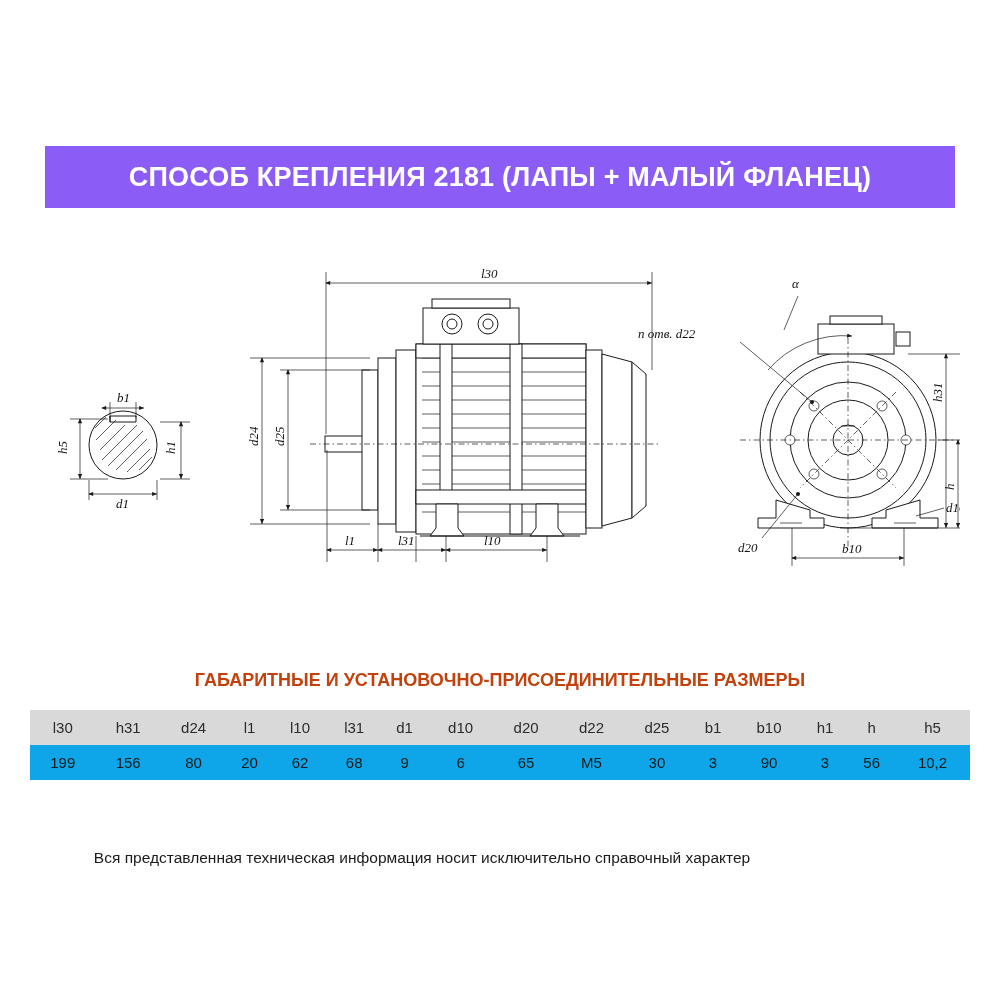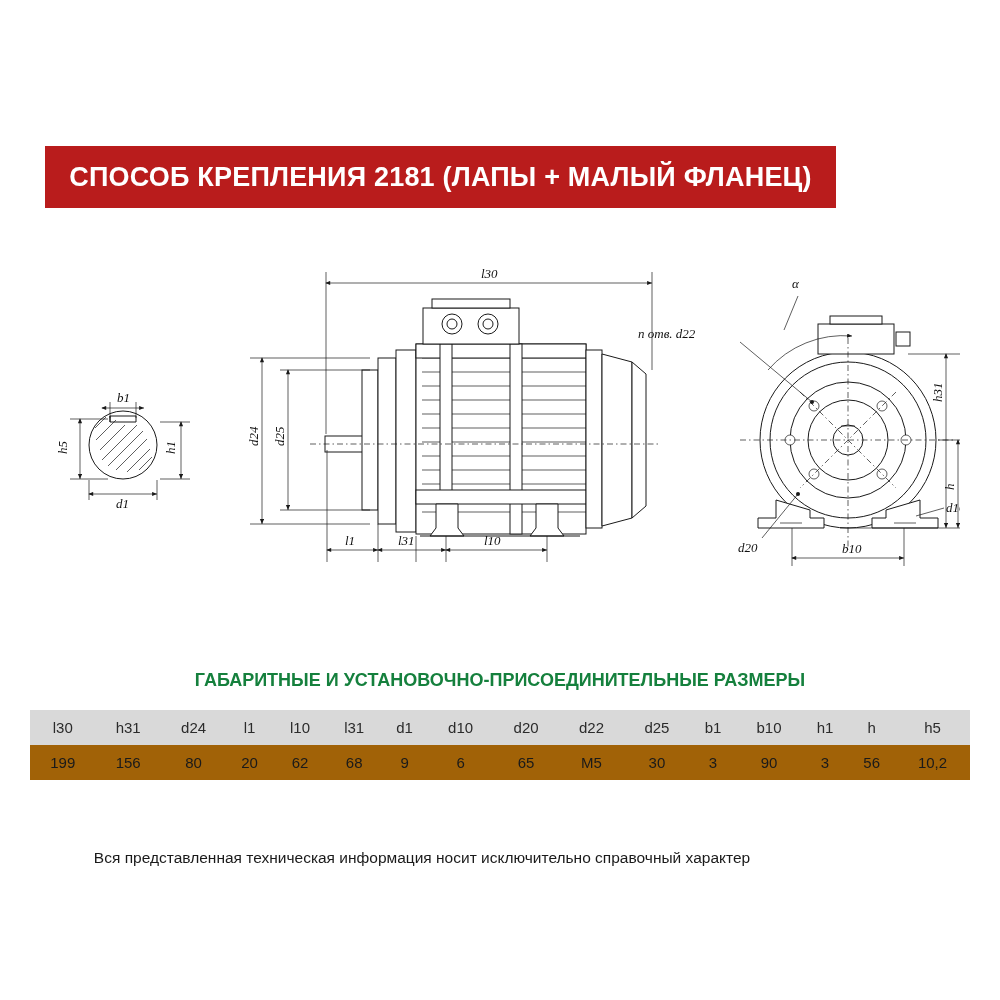--- a/index.html
+++ b/index.html
@@ -19,23 +19,23 @@
     width: 1000px;
     height: 1000px;
     box-sizing: border-box;
   }
 
   
   .banner {
     position: absolute;
     left: 45px;
     top: 146px;
-    width: 791px;
+    width: 910px;
     height: 62px;
-    background: #b91c1c;
+    background: #8b5cf6;
     display: flex;
     align-items: center;
     justify-content: center;
   }
   .banner-title {
     color: #ffffff;
     font-size: 27px;
     font-weight: bold;
     letter-spacing: 0.2px;
     white-space: nowrap;
@@ -55,42 +55,42 @@
 
   
   .table-title {
     position: absolute;
     left: 0;
     top: 670px;
     width: 1000px;
     text-align: center;
     font-size: 18px;
     font-weight: bold;
-    color: #15803d;
+    color: #c2410c;
   }
   .dim-table {
     position: absolute;
     left: 30px;
     top: 710px;
     width: 940px;
     border-collapse: collapse;
     font-size: 15px;
   }
   .dim-table thead tr {
     background: #d9d9d9;
   }
   .dim-table th {
     font-weight: normal;
     color: #2b2b2b;
     padding: 9px 2px;
     text-align: center;
     border: none;
   }
   .dim-table tbody tr {
-    background: #a16207;
+    background: #0ea5e9;
   }
   .dim-table td {
     padding: 9px 2px;
     text-align: center;
     color: #1a1a1a;
     border: none;
   }
 
   
   .note {

